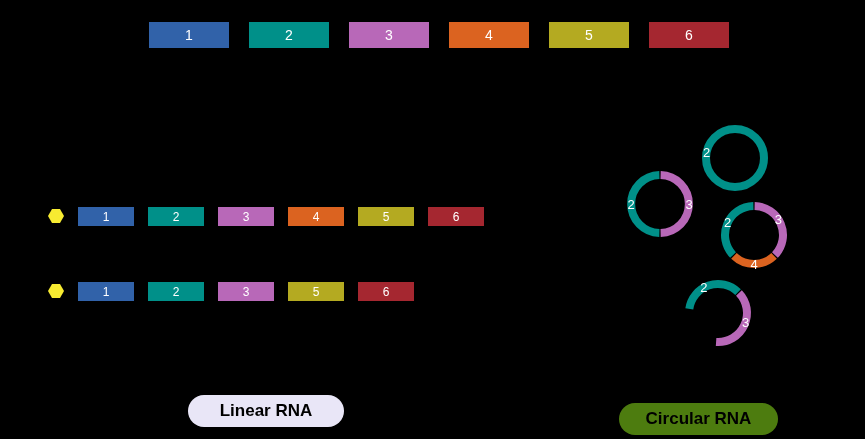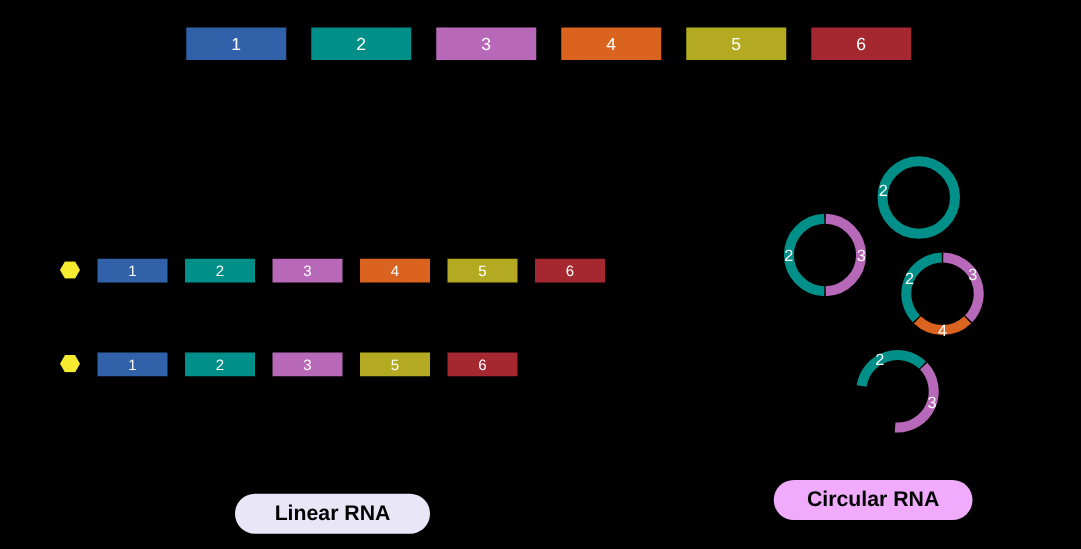--- a/index.html
+++ b/index.html
@@ -66,14 +66,14 @@
         <text x="13.7" y="27.7" fill="#ffffff" font-size="13" text-anchor="middle" dominant-baseline="central">2</text>
       </svg>
       <svg class="circ" viewBox="0 0 80 80" style="left: 678px; top: 273px;">
         <path d="M 11.30 35.86 A 29 29 0 0 1 60.07 19.07" fill="none" stroke="#009089" stroke-width="8"></path>
         <text x="25.9" y="14.6" fill="#ffffff" font-size="13" text-anchor="middle" dominant-baseline="central">2</text>
         <path d="M 60.93 19.93 A 29 29 0 0 1 38.08 68.94" fill="none" stroke="#b868b8" stroke-width="8"></path>
         <text x="67.6" y="49.0" fill="#ffffff" font-size="13" text-anchor="middle" dominant-baseline="central">3</text>
       </svg>
     </div>
   <div class="pill" id="pill-linear" style="left: 188px; top: 395px; width: 156px; background: rgb(233, 230, 247); color: rgb(0, 0, 0);">Linear RNA</div>
-  <div class="pill" id="pill-circular" style="left: 619px; top: 384px; width: 159px; background: #f0abfc; color: rgb(0, 0, 0);">Circular RNA</div>
+  <div class="pill" id="pill-circular" style="left: 619px; top: 403px; width: 159px; background: #4d7c0f; color: rgb(0, 0, 0);">Circular RNA</div>
 </div>
 
 </body></html>

